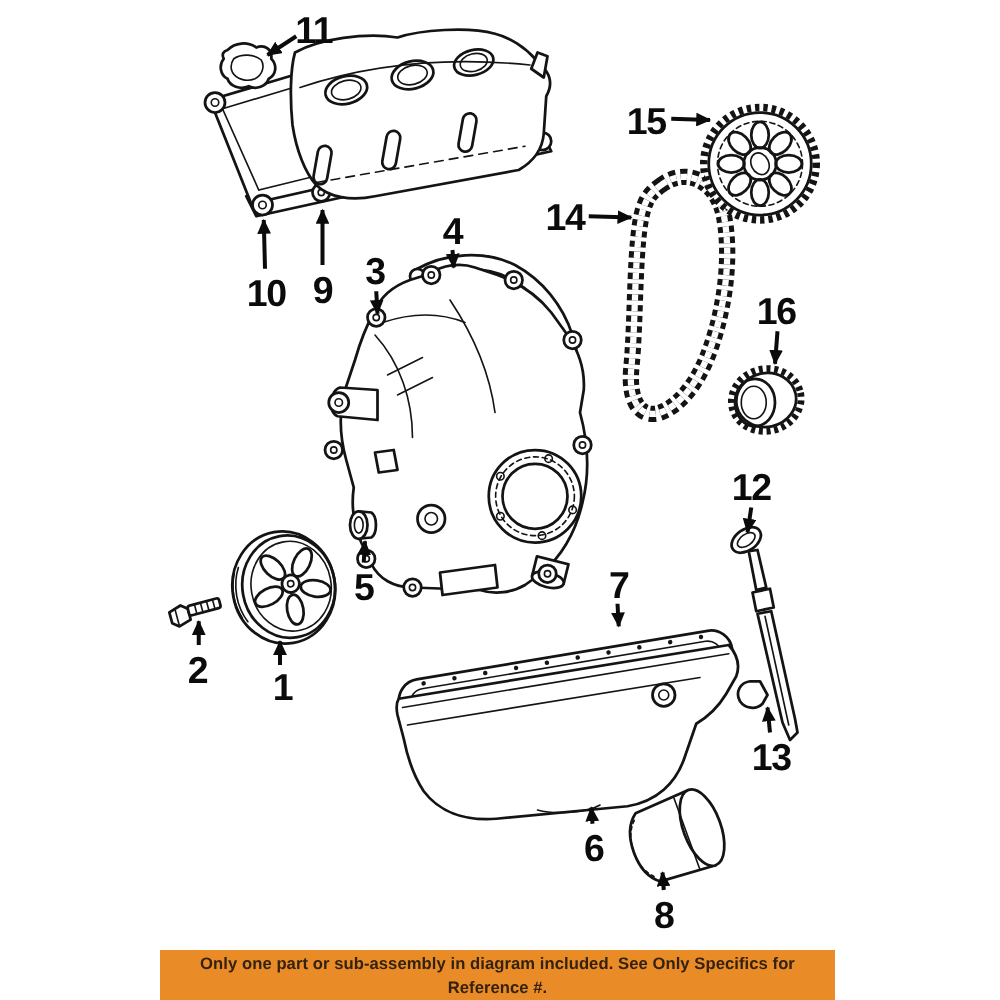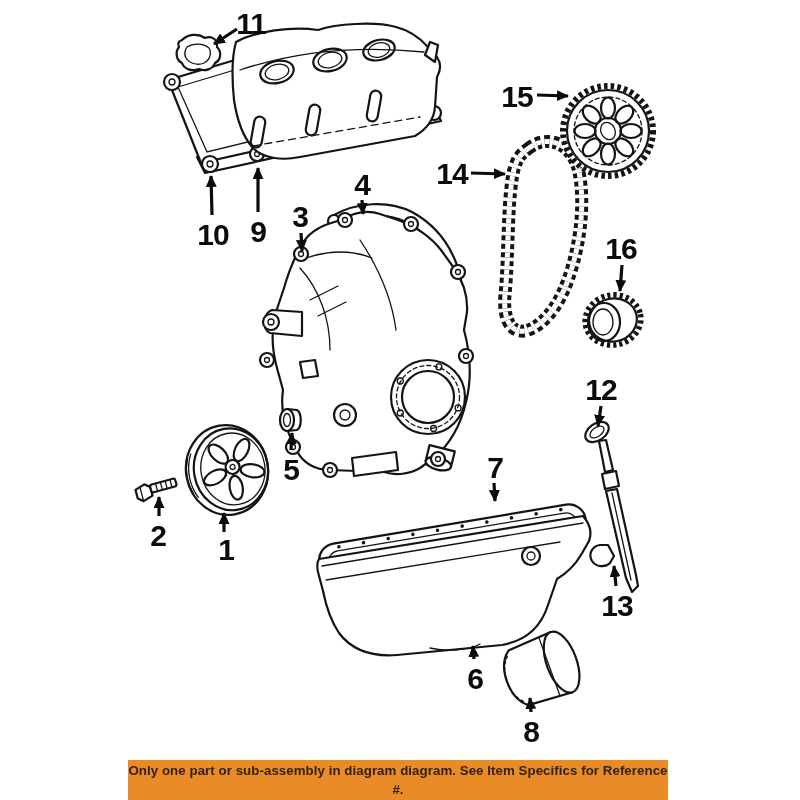--- a/index.html
+++ b/index.html
@@ -269,17 +269,17 @@
     <text class="callout" x="251" y="34">11</text>
     <text class="callout" x="601" y="400">12</text>
     <text class="callout" x="617" y="616">13</text>
     <text class="callout" x="452" y="184">14</text>
     <text class="callout" x="517" y="107">15</text>
     <text class="callout" x="621" y="259">16</text>
   </g>
 </svg>
 
 <div class="banner" style="background: rgb(233, 140, 40); color: rgb(52, 34, 15);">
-  <div>Only one part or sub-assembly in diagram diagram. See Item Specifics for Reference #.</div>
+  <div>Only one part or sub-assembly in diagram included. See Only Specifics for Reference #.</div>
   <div>Diagram may not be specific to your vehicle. See Compatibility for vehicle-specific diagrams.</div>
 </div>
 
 </div>
 
 </body></html>

